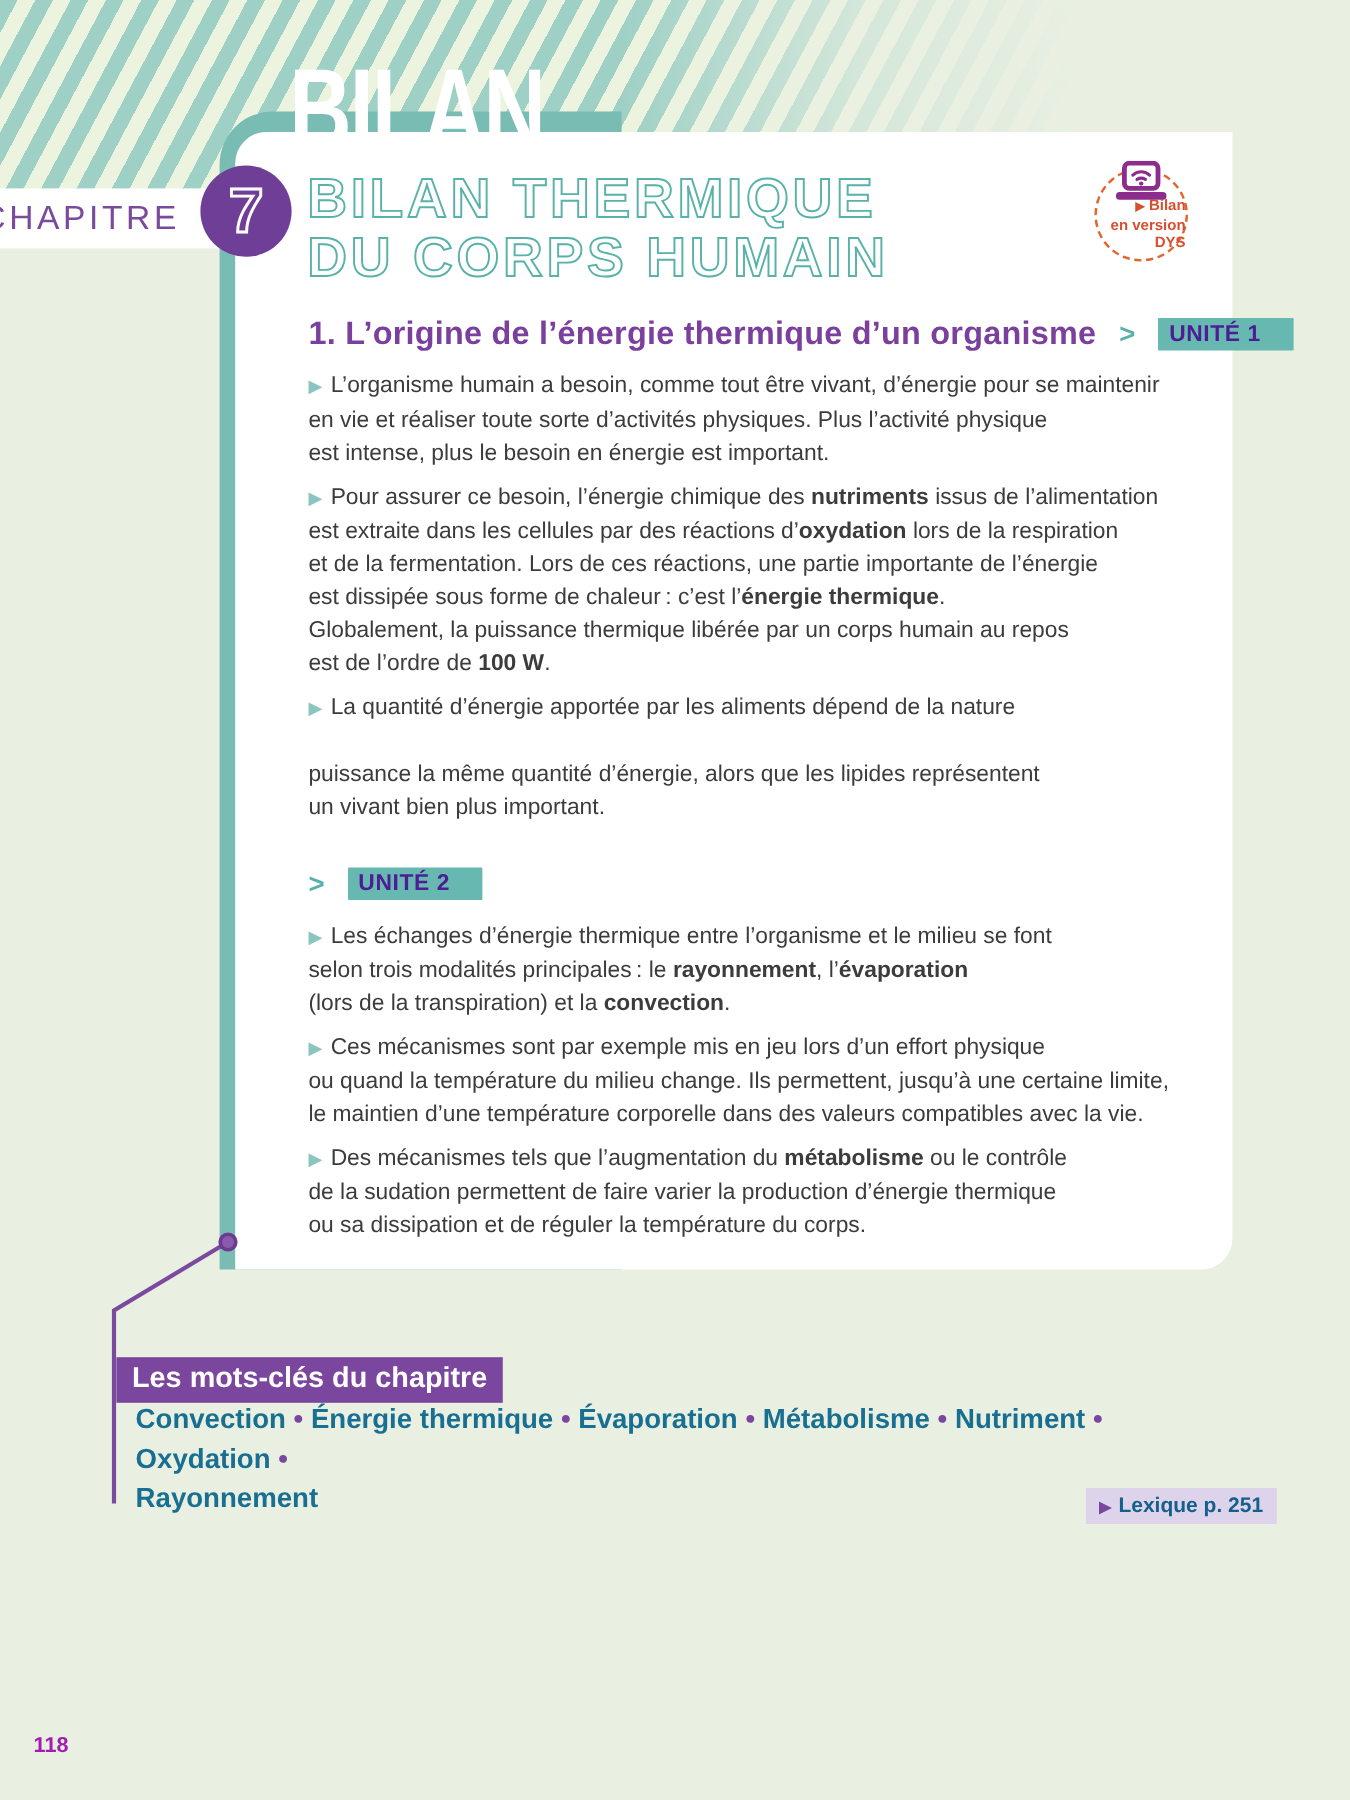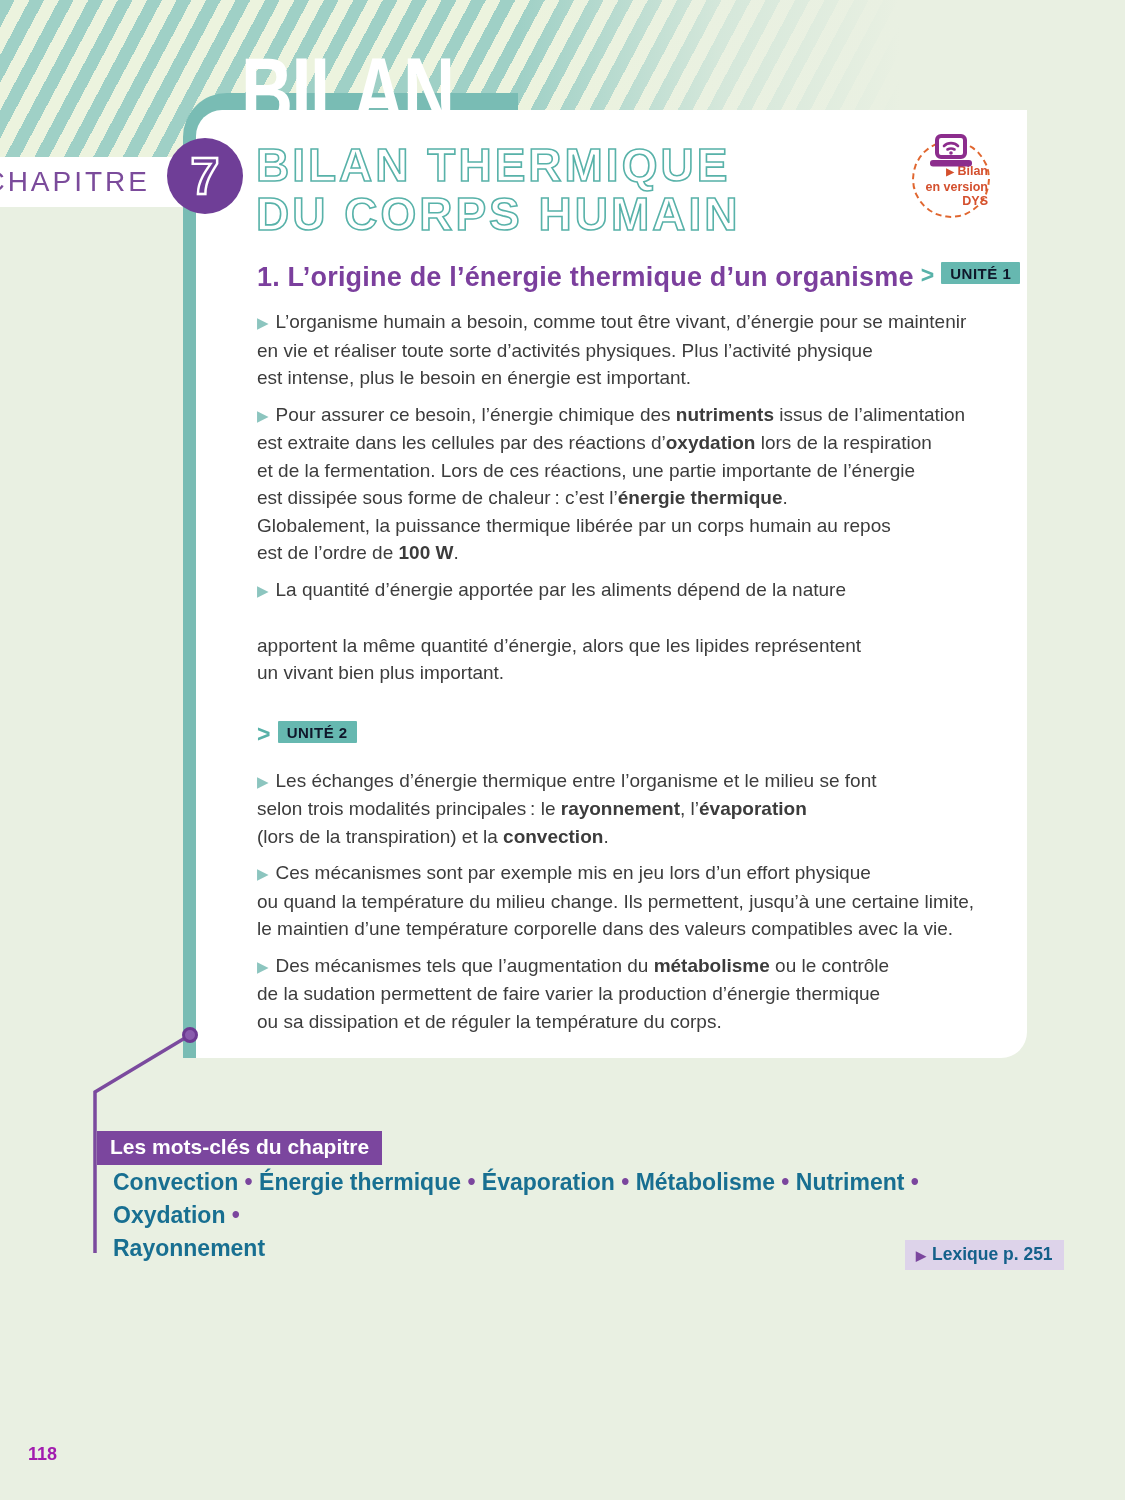--- a/index.html
+++ b/index.html
@@ -59,41 +59,41 @@
   .dys{
     position:absolute;left:912px;top:140px;width:78px;height:78px;z-index:6;
     border:2.5px dashed #e0662f;border-radius:50%;box-sizing:border-box;text-align:right;
   }
   .dys .laptop{position:absolute;left:50%;top:-8px;transform:translateX(-50%);}
   .dys .txt{margin-top:22px;color:#d4502e;font-weight:700;font-size:12.5px;line-height:14.5px;}
   .dys .tri{font-size:10px;}
   
   .content{position:absolute;left:257px;top:262px;width:790px;z-index:7;}
   .h-sec{
-    display:flex;align-items:flex-start;gap:7px;white-space:nowrap;
+    display:flex;align-items:center;gap:19px;white-space:nowrap;
     color:#7b3f9d;font-size:27px;font-weight:700;letter-spacing:.2px;height:32px;
   }
   .h-sec .arrow{color:#58b2a9;font-size:23px;font-weight:700;}
   .h-sec .unit{
-    background:#66b8b0;color:#0f172a;font-size:15px;font-weight:700;letter-spacing:.5px;
-    padding:3px 9px 2px 9px;border-radius:1px;
+    background:#66b8b0;color:#4c1d95;font-size:19px;font-weight:700;letter-spacing:.5px;
+    padding:3px 27px 2px 9px;border-radius:1px;
   }
   .paras p{
     margin:0 0 0 0;padding:0;margin-top:9px;
     font-size:19px;line-height:27.5px;color:#3c3c3c;white-space:nowrap;
   }
   .paras p:first-child{margin-top:14px;}
   .paras .tri{color:#8cc5bf;font-size:15px;margin-right:7px;}
   .paras .b{font-weight:700;}
   .sec2{margin-top:34px;}
   
   .connector{position:absolute;left:88px;top:1022px;z-index:5;}
   .kw-banner{
     position:absolute;left:97px;top:1131px;z-index:6;
-    background:#7b469e;color:#ffffff;font-size:21px;font-weight:700;
+    background:#7b469e;color:#ffffff;font-size:24px;font-weight:700;
     padding:4px 13px 6px 13px;white-space:nowrap;
   }
   .kw-list{
     position:absolute;left:113px;top:1166px;width:920px;z-index:6;
     font-size:23px;font-weight:700;line-height:33px;color:#186f91;
   }
   .kw-list .dot{color:#7b469e;}
   .lexique{
     position:absolute;left:905px;top:1240px;z-index:6;
     background:#ddd3ea;color:#14608a;font-size:17.5px;font-weight:700;
@@ -144,21 +144,21 @@
 <div class="content">
 
   <div class="h-sec">
     <span>1. L’origine de l’énergie thermique d’un organisme</span>
     <span class="arrow">&gt;</span>
     <span class="unit">UNITÉ 1</span>
   </div>
   <div class="paras">
       <p><span class="tri">▶</span><span>L’organisme humain a besoin, comme tout être vivant, d’énergie pour se maintenir</span><br><span>en vie et réaliser toute sorte d’activités physiques. Plus l’activité physique</span><br><span>est intense, plus le besoin en énergie est important.</span></p>
       <p><span class="tri">▶</span><span>Pour assurer ce besoin, l’énergie chimique des </span><span class="b">nutriments</span><span> issus de l’alimentation</span><br><span>est extraite dans les cellules par des réactions d’</span><span class="b">oxydation</span><span> lors de la respiration</span><br><span>et de la fermentation. Lors de ces réactions, une partie importante de l’énergie</span><br><span>est dissipée sous forme de chaleur : c’est l’</span><span class="b">énergie thermique</span><span>.</span><br><span>Globalement, la puissance thermique libérée par un corps humain au repos</span><br><span>est de l’ordre de </span><span class="b">100 W</span><span>.</span></p>
-      <p><span class="tri">▶</span><span>La quantité d’énergie apportée par les aliments dépend de la nature</span><br><br><span>apportent la même quantité d’énergie, alors que les lipides représentent</span><br><span>un vivant bien plus important.</span></p>
+      <p><span class="tri">▶</span><span>La quantité d’énergie apportée par les aliments dépend de la nature</span><br><br><span>puissance la même quantité d’énergie, alors que les lipides représentent</span><br><span>un vivant bien plus important.</span></p>
     </div>
 
   <div class="h-sec sec2">
     <span class="arrow">&gt;</span>
     <span class="unit">UNITÉ 2</span>
   </div>
   <div class="paras">
       <p><span class="tri">▶</span><span>Les échanges d’énergie thermique entre l’organisme et le milieu se font</span><br><span>selon trois modalités principales : le </span><span class="b">rayonnement</span><span>, l’</span><span class="b">évaporation</span><br><span>(lors de la transpiration) et la </span><span class="b">convection</span><span>.</span></p>
       <p><span class="tri">▶</span><span>Ces mécanismes sont par exemple mis en jeu lors d’un effort physique</span><br><span>ou quand la température du milieu change. Ils permettent, jusqu’à une certaine limite,</span><br><span>le maintien d’une température corporelle dans des valeurs compatibles avec la vie.</span></p>
       <p><span class="tri">▶</span><span>Des mécanismes tels que l’augmentation du </span><span class="b">métabolisme</span><span> ou le contrôle</span><br><span>de la sudation permettent de faire varier la production d’énergie thermique</span><br><span>ou sa dissipation et de réguler la température du corps.</span></p>

